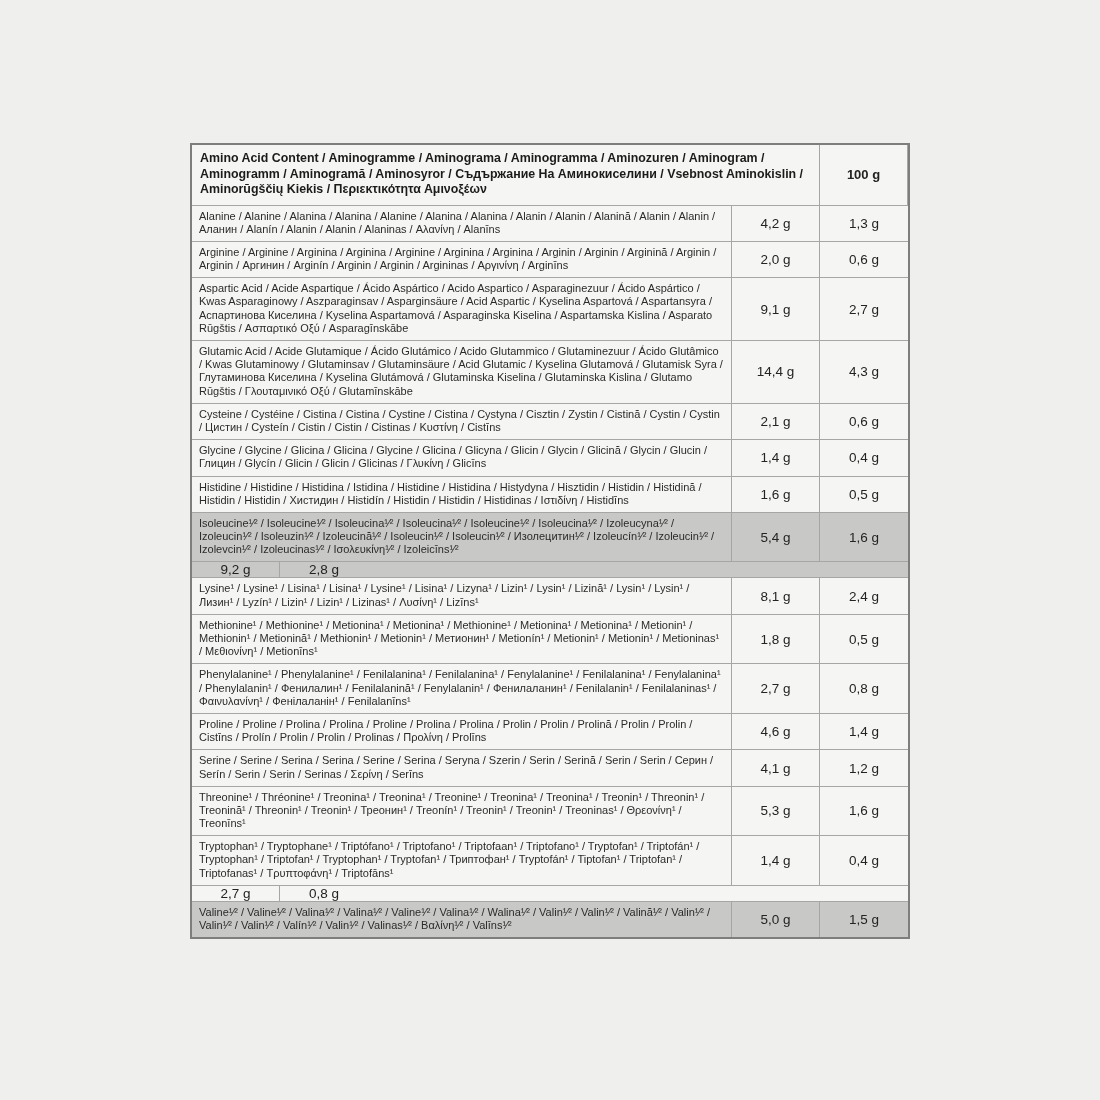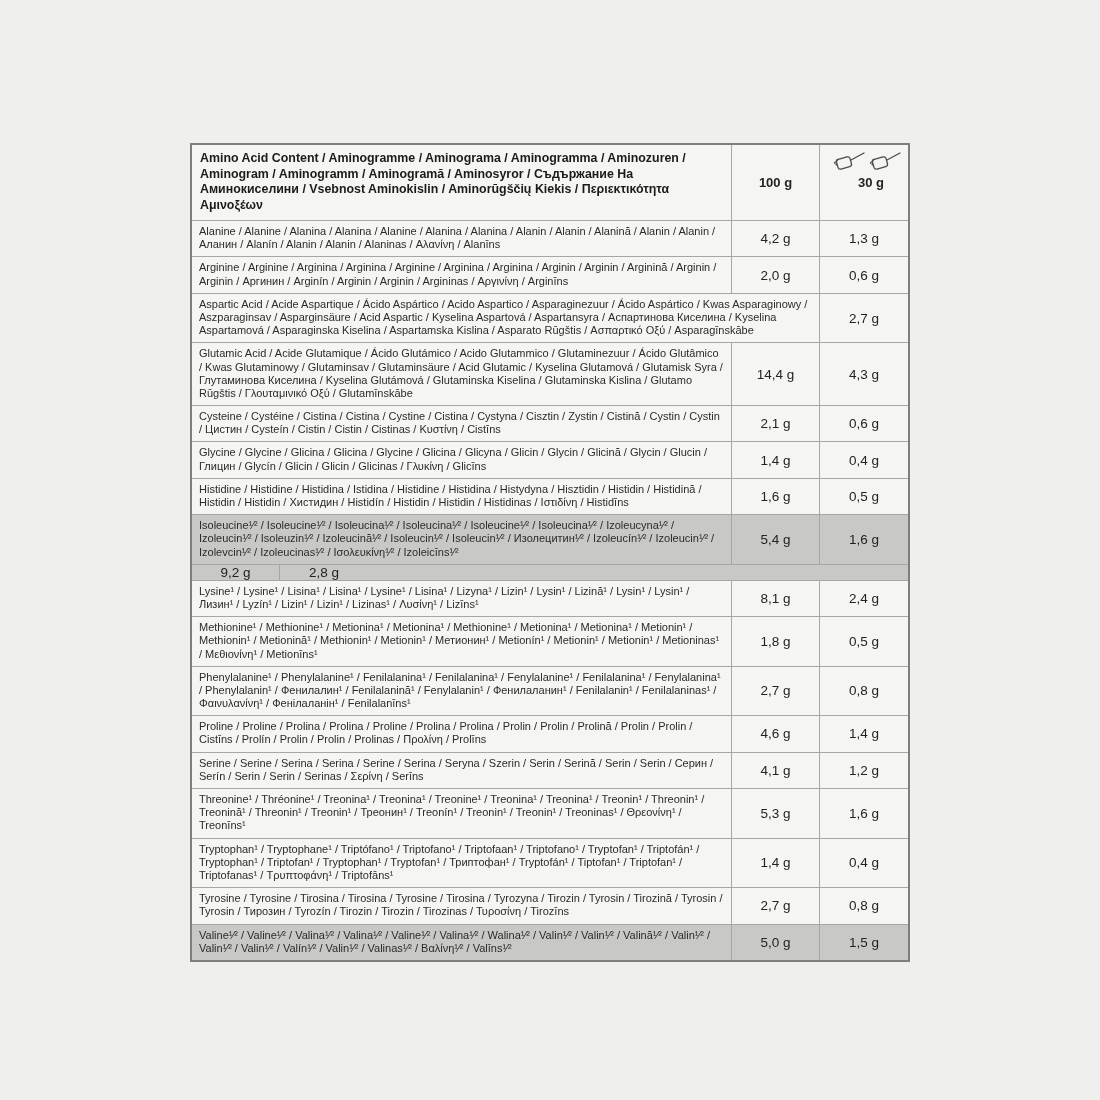--- a/index.html
+++ b/index.html
@@ -60,55 +60,37 @@
   .scoop-svg { display: block; }
 </style>
 </head>
 <body>
 
 <div class="label-table">
 
   <div class="t-row header-row">
     <div class="cell-name">Amino Acid Content / Aminogramme / Aminograma / Aminogramma / Aminozuren / Aminogram / Aminogramm / Aminogramă / Aminosyror / Съдържание На Аминокиселини / Vsebnost Aminokislin / Aminorūgščių Kiekis / Περιεκτικότητα Αμινοξέων</div>
     <div class="cell-val first">100 g</div>
-    <div class="cell-val scoop-col">
-      <span class="scoops">
-        <svg class="scoop-svg" width="34" height="24" viewBox="0 0 34 24">
-          <g fill="none" stroke="#4b4b49" stroke-width="1.3" stroke-linejoin="round" stroke-linecap="round">
-            <path d="M31 3 L18 10"></path>
-            <rect x="4" y="8" width="14" height="10" rx="2.5" transform="rotate(-16 11 13)"></rect>
-            <path d="M4.5 9.5 L1.5 13 L4 15" stroke-dasharray="1.6 1.6"></path>
-          </g>
-        </svg>
-        <svg class="scoop-svg" width="34" height="24" viewBox="0 0 34 24">
-          <g fill="none" stroke="#4b4b49" stroke-width="1.3" stroke-linejoin="round" stroke-linecap="round">
-            <path d="M31 3 L18 10"></path>
-            <rect x="4" y="8" width="14" height="10" rx="2.5" transform="rotate(-16 11 13)"></rect>
-            <path d="M4.5 9.5 L1.5 13 L4 15" stroke-dasharray="1.6 1.6"></path>
-          </g>
-        </svg>
-      </span>
-      <span class="scoop-label">30 g</span>
-    </div>
   </div>
 
   <div class="t-row">
     <div class="cell-name">Alanine / Alanine / Alanina / Alanina / Alanine / Alanina / Alanina / Alanin / Alanin / Alanină / Alanin / Alanin / Аланин / Alanín / Alanin / Alanin / Alaninas / Αλανίνη / Alanīns</div>
     <div class="cell-val first">4,2 g</div>
     <div class="cell-val">1,3 g</div>
   </div>
 
   <div class="t-row">
     <div class="cell-name">Arginine / Arginine / Arginina / Arginina / Arginine / Arginina / Arginina / Arginin / Arginin / Arginină / Arginin / Arginin / Аргинин / Arginín / Arginin / Arginin / Argininas / Αργινίνη / Arginīns</div>
     <div class="cell-val first">2,0 g</div>
     <div class="cell-val">0,6 g</div>
   </div>
 
   <div class="t-row">
     <div class="cell-name">Aspartic Acid / Acide Aspartique / Ácido Aspártico / Acido Aspartico / Asparaginezuur / Ácido Aspártico / Kwas Asparaginowy / Aszparaginsav / Asparginsäure / Acid Aspartic / Kyselina Aspartová / Aspartansyra / Аспартинова Киселина / Kyselina Aspartamová / Asparaginska Kiselina / Aspartamska Kislina / Asparato Rūgštis / Ασπαρτικό Οξύ / Asparagīnskābe</div>
+    <div class="cell-val first">9,1 g</div>
     <div class="cell-val">2,7 g</div>
   </div>
 
   <div class="t-row">
     <div class="cell-name">Glutamic Acid / Acide Glutamique / Ácido Glutámico / Acido Glutammico / Glutaminezuur / Ácido Glutâmico / Kwas Glutaminowy / Glutaminsav / Glutaminsäure / Acid Glutamic / Kyselina Glutamová / Glutamisk Syra / Глутаминова Киселина / Kyselina Glutámová / Glutaminska Kiselina / Glutaminska Kislina / Glutamo Rūgštis / Γλουταμινικό Οξύ / Glutamīnskābe</div>
     <div class="cell-val first">14,4 g</div>
     <div class="cell-val">4,3 g</div>
   </div>
 
   <div class="t-row">
@@ -176,21 +158,20 @@
     <div class="cell-val">1,6 g</div>
   </div>
 
   <div class="t-row">
     <div class="cell-name">Tryptophan¹ / Tryptophane¹ / Triptófano¹ / Triptofano¹ / Triptofaan¹ / Triptofano¹ / Tryptofan¹ / Triptofán¹ / Tryptophan¹ / Triptofan¹ / Tryptophan¹ / Tryptofan¹ / Триптофан¹ / Tryptofán¹ / Tiptofan¹ / Triptofan¹ / Triptofanas¹ / Τρυπτοφάνη¹ / Triptofāns¹</div>
     <div class="cell-val first">1,4 g</div>
     <div class="cell-val">0,4 g</div>
   </div>
 
   <div class="t-row">
-    <div class="cell-name">Tyrosine / Tyrosine / Tirosina / Tirosina / Tyrosine / Tirosina / Tyrozyna / Tirozin / Tyrosin / Tirozină / Tyrosin / Tyrosin / Тирозин / Tyrozín / Tirozin / Tirozin / Tirozinas / Τυροσίνη / Tirozīns</div>
     <div class="cell-val first">2,7 g</div>
     <div class="cell-val">0,8 g</div>
   </div>
 
   <div class="t-row hl">
     <div class="cell-name">Valine¹⁄² / Valine¹⁄² / Valina¹⁄² / Valina¹⁄² / Valine¹⁄² / Valina¹⁄² / Walina¹⁄² / Valin¹⁄² / Valin¹⁄² / Valină¹⁄² / Valin¹⁄² / Valin¹⁄² / Valin¹⁄² / Valín¹⁄² / Valin¹⁄² / Valinas¹⁄² / Βαλίνη¹⁄² / Valīns¹⁄²</div>
     <div class="cell-val first">5,0 g</div>
     <div class="cell-val">1,5 g</div>
   </div>
 

